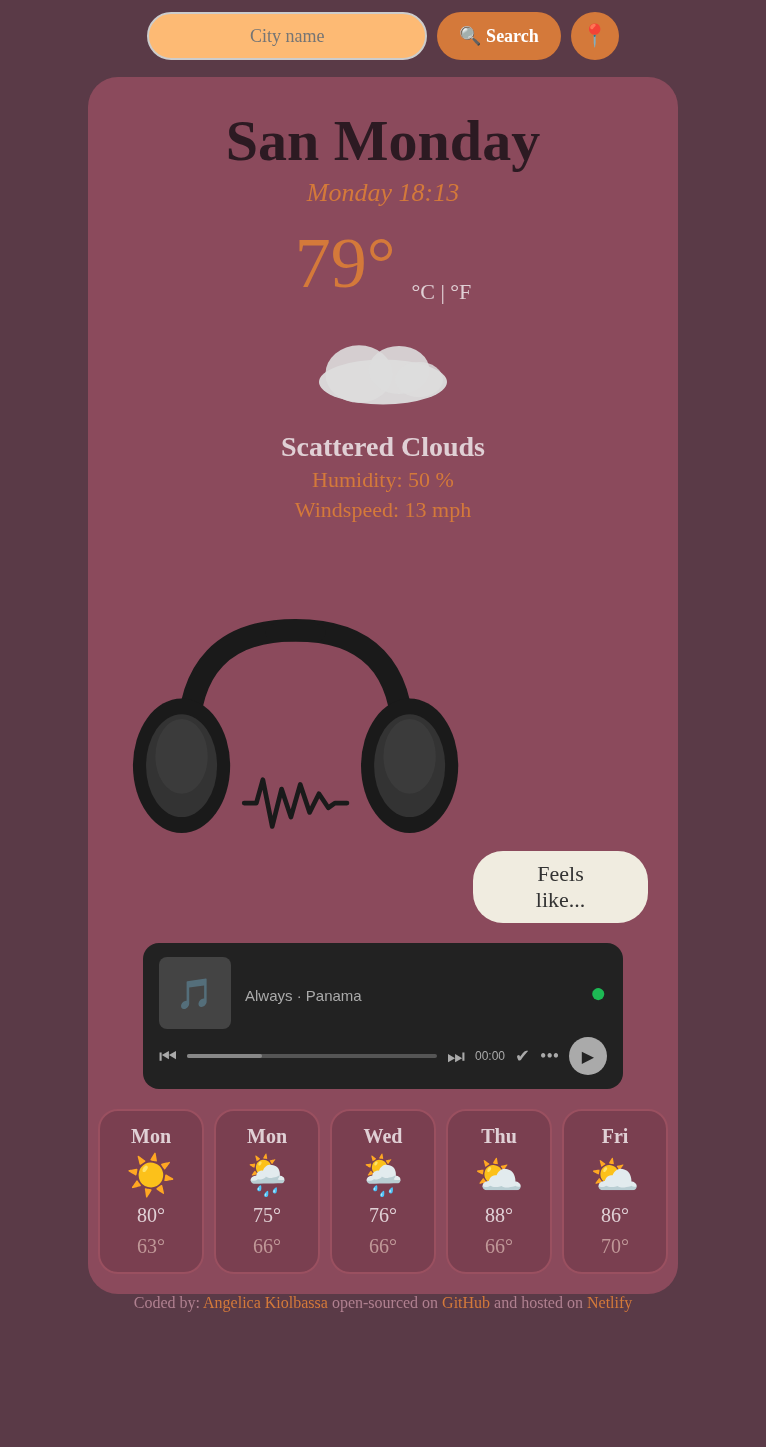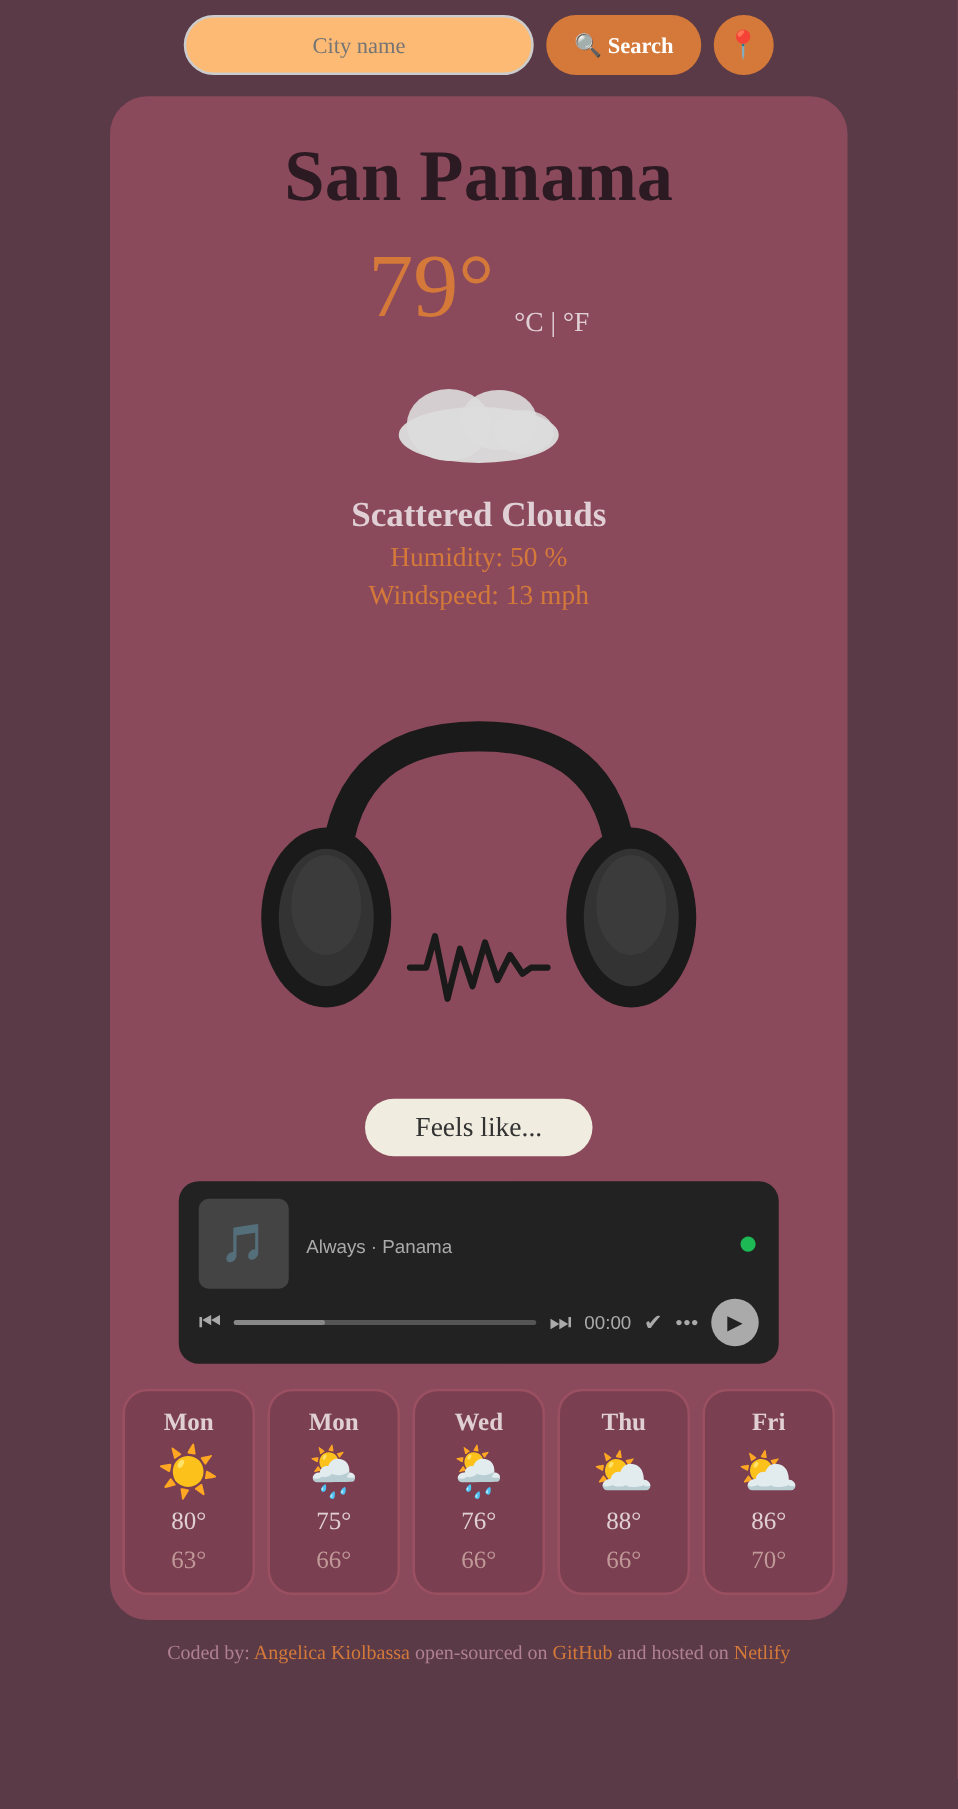--- a/index.html
+++ b/index.html
@@ -131,22 +131,22 @@
     }
     .humidity span, .windspeed span {
       color: #d4793a;
     }
 
     
     .headphones-area {
       margin-top: 20px;
       width: 100%;
       display: flex;
-      flex-direction: column;
-      align-items: center;
+      flex-direction: row;
+      align-items: flex-end;
     }
 
     
     .feels-like-btn {
       background: #f0ece0;
       border: none;
       border-radius: 30px;
       padding: 10px 40px;
       font-size: 22px;
       color: #333;
@@ -222,21 +222,21 @@
       position: relative;
     }
     .spotify-progress-fill {
       height: 4px;
       background: #888;
       width: 30%;
       border-radius: 4px;
     }
     .spotify-time {
       color: #aaa;
-      font-size: 15px;
+      font-size: 12px;
       font-family: Arial, sans-serif;
     }
     .spotify-check {
       color: #aaa;
       font-size: 18px;
     }
     .spotify-dots {
       color: #aaa;
       font-size: 18px;
     }
@@ -289,21 +289,20 @@
       font-family: Georgia, serif;
     }
     .forecast-low {
       font-size: 20px;
       color: #c09898;
       font-family: Liberation Serif, serif;
     }
 
     
     .footer {
-      margin-top: 18px;
       font-size: 16px;
       color: #b08090;
       font-family: Georgia, serif;
       text-align: center;
       padding: 0 20px 20px;
     }
     .footer-link {
       color: #d4793a;
     }
 
@@ -321,22 +320,23 @@
   <button class="search-button">
     <span>🔍 Search</span>
   </button>
   <button class="location-button">
     <span>📍</span>
   </button>
 </div>
 
 <div class="card">
 
-  <div class="city-name">San Panama</div>
-
+  <div class="city-name">San Monday</div>
+
+  <div class="date-time">Monday 18:13</div>
 
   <div class="temperature-row">
     <div class="temperature">79°</div>
     <div class="unit-toggle">°C | °F</div>
   </div>
 
   <div class="cloud-area">
     <svg class="cloud-svg" viewBox="0 0 200 100" xmlns="http://www.w3.org/2000/svg">
       <ellipse cx="100" cy="65" rx="80" ry="28" fill="#ddd" opacity="0.95"></ellipse>
       <ellipse cx="70" cy="55" rx="42" ry="36" fill="#ddd" opacity="0.9"></ellipse>

